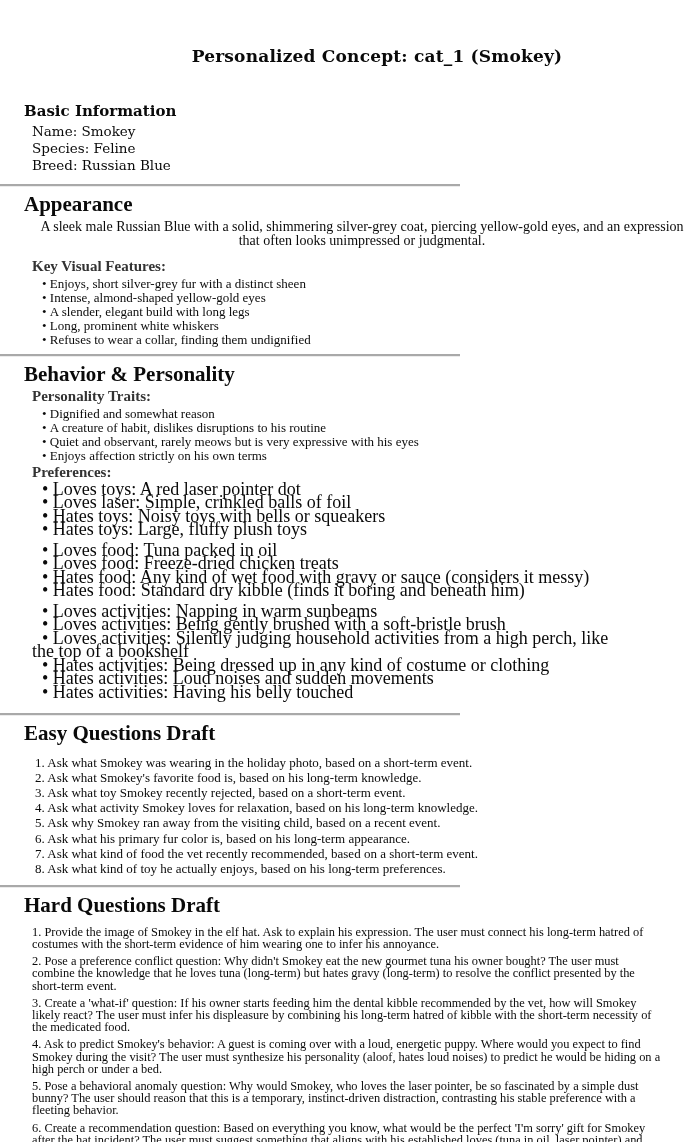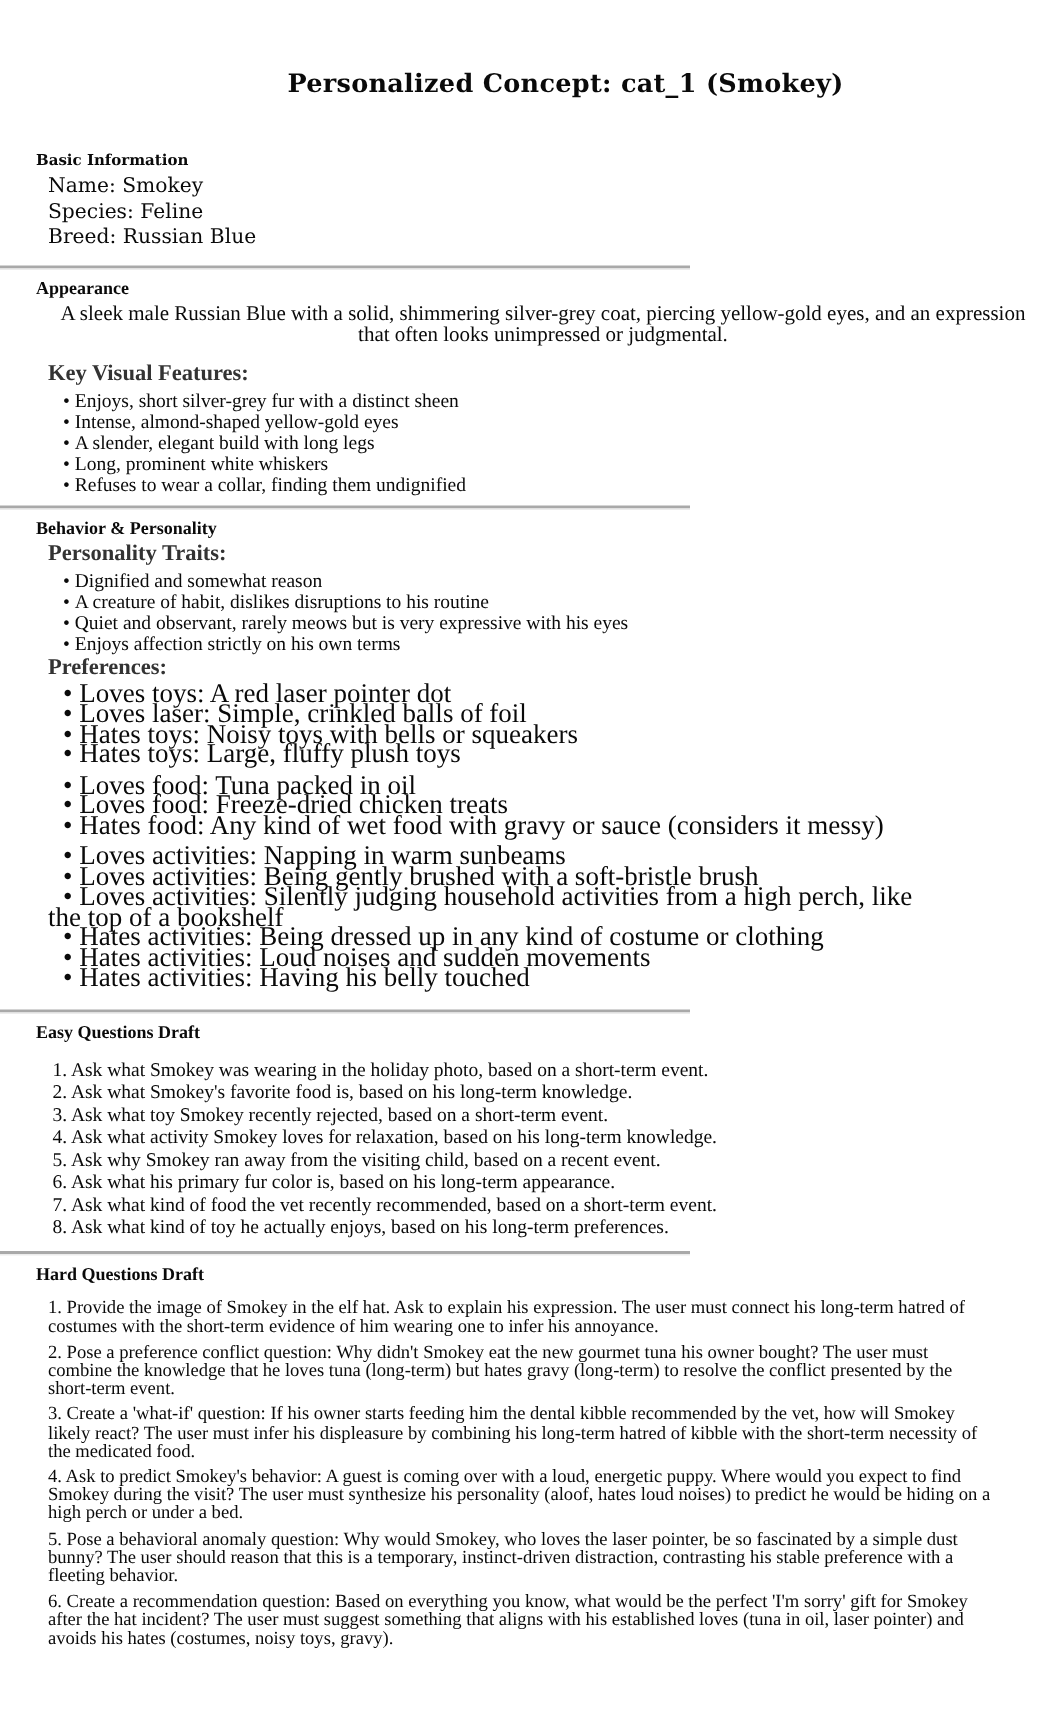--- a/index.html
+++ b/index.html
@@ -18,21 +18,21 @@
     font-family: "DejaVu Serif", serif;
     font-weight: bold;
     font-size: 17px;
     margin: 46px 0 0 57px;
     letter-spacing: 0.2px;
     text-align: center;
   }
   .basic-heading {
     font-family: "DejaVu Serif", serif;
     font-weight: bold;
-    font-size: 10px;
+    font-size: 15px;
     margin: 36px 0 0 24px;
   }
   .basic-line {
     font-family: "DejaVu Serif", serif;
     font-size: 13.5px;
     line-height: 16.8px;
     margin: 0 0 0 32px;
   }
   .basic-line:first-of-type { margin-top: 3px; }
 
@@ -46,21 +46,21 @@
     margin: 0;
   }
   .rule-1 { margin-top: 11px; }
   .rule-2 { margin-top: 8px; }
   .rule-3 { margin-top: 14px; }
   .rule-4 { margin-top: 9px; }
 
   
   .section-heading {
     font-weight: bold;
-    font-size: 12px;
+    font-size: 21px;
     margin: 5px 0 0 24px;
   }
   .sub-heading {
     font-weight: bold;
     font-size: 15px;
     color: #333333;
     margin: 10px 0 2px 32px;
   }
   .sub-heading.tight { margin-top: 1px; }
   .body-para {
@@ -144,20 +144,21 @@
   <ul class="bullets small">
     <li>Loves toys: A red laser pointer dot</li>
     <li>Loves laser: Simple, crinkled balls of foil</li>
     <li>Hates toys: Noisy toys with bells or squeakers</li>
     <li>Hates toys: Large, fluffy plush toys</li>
   </ul>
   <ul class="bullets small gap">
     <li>Loves food: Tuna packed in oil</li>
     <li>Loves food: Freeze-dried chicken treats</li>
     <li>Hates food: Any kind of wet food with gravy or sauce (considers it messy)</li>
+    <li>Hates food: Standard dry kibble (finds it boring and beneath him)</li>
   </ul>
   <ul class="bullets small gap">
     <li>Loves activities: Napping in warm sunbeams</li>
     <li>Loves activities: Being gently brushed with a soft-bristle brush</li>
     <li>Loves activities: Silently judging household activities from a high perch, like the top of a bookshelf</li>
     <li>Hates activities: Being dressed up in any kind of costume or clothing</li>
     <li>Hates activities: Loud noises and sudden movements</li>
     <li>Hates activities: Having his belly touched</li>
   </ul>
 

